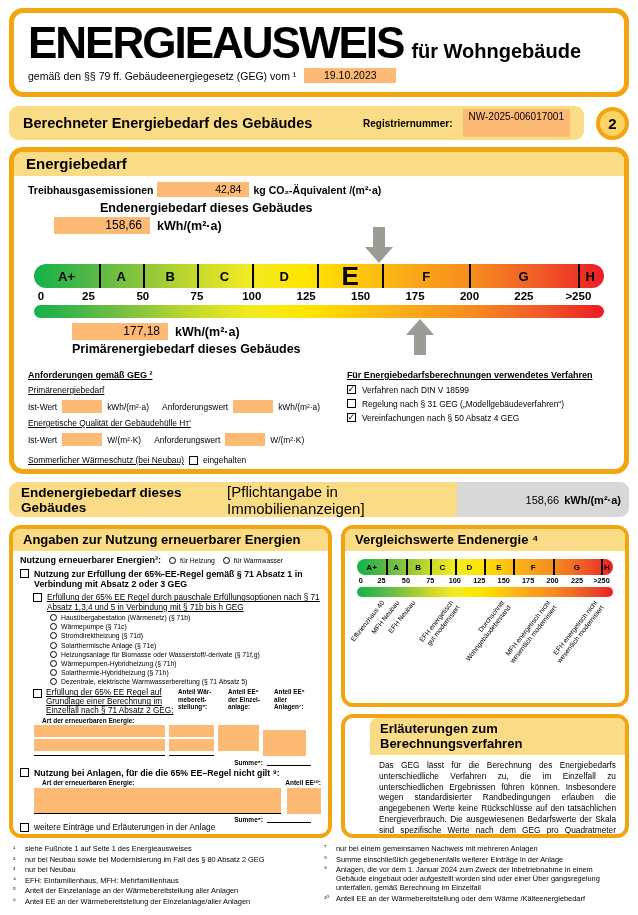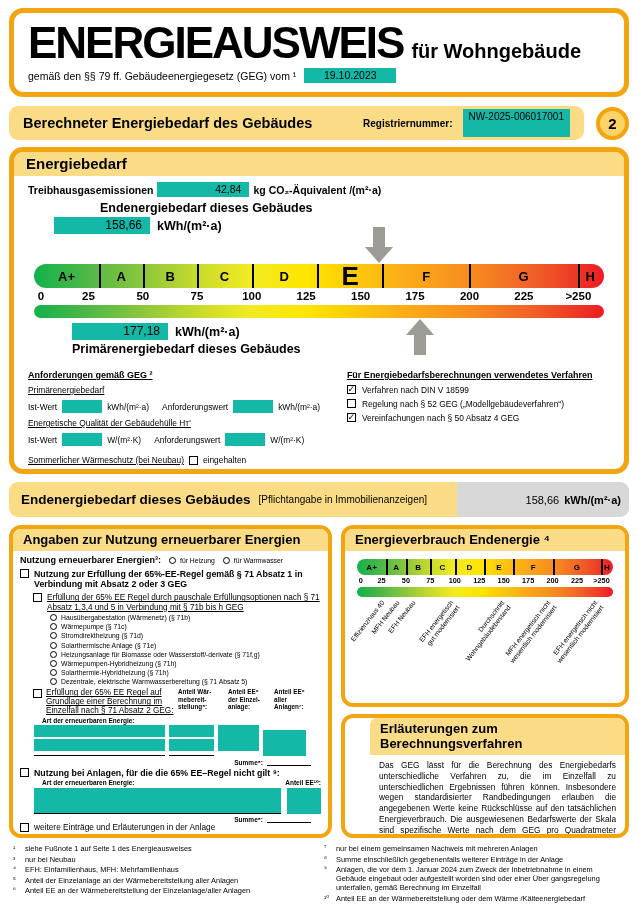--- a/index.html
+++ b/index.html
@@ -1,21 +1,21 @@
 <!DOCTYPE html>
 <html><head>
 <meta charset="utf-8">
 <style>
   * { margin:0; padding:0; box-sizing:border-box; }
   body { background:#fff; font-family:"Liberation Sans","DejaVu Sans",sans-serif; color:#000; }
   .page { width:638px; height:915px; background:#fff; padding:8px 9px 4px; position:relative; overflow:hidden; }
 
   .orange-box { border:5px solid #F2A50F; border-radius:14px; background:#fff; }
   .strip { background:#FBDC86; }
-  .graybox { background:#14b8a6; display:inline-block; }
+  .graybox { background:#fdba74; display:inline-block; }
   .pre { white-space:pre-line; }
 
   
   .hdr-box { padding:8px 14px 9px; }
   .hdr-title-row { display:flex; align-items:baseline; }
   .hdr-title { font-size:44px; font-weight:bold; letter-spacing:-2px; line-height:1; }
   .hdr-sub { font-size:20px; font-weight:bold; margin-left:8px; }
   .hdr-law { font-size:10.5px; margin-top:3px; display:flex; align-items:center; gap:8px; }
   .hdr-date { width:92px; height:15px; font-size:10.5px; text-align:center; line-height:15px; }
 
@@ -66,21 +66,21 @@
   .anf-title { font-size:9px; margin-bottom:5px; }
   .anf-row { display:flex; align-items:center; gap:5px; margin:5px 0; }
   .mini-box { width:40px; height:13px; }
   .cb { width:9px; height:9px; border:1.2px solid #000; display:inline-flex; align-items:center; justify-content:center; font-size:9px; line-height:1; flex:0 0 auto; background:#fff; }
   .verf-row { display:flex; align-items:flex-start; gap:6px; margin:4px 0; }
 
   
   .band2 { display:flex; margin-top:8px; height:35px; border-radius:9px; overflow:hidden; }
   .band2-left { flex:1; display:flex; align-items:center; gap:8px; padding:0 12px; }
   .band2-title { font-size:13.5px; font-weight:bold; }
-  .band2-note { font-size:10px; }
+  .band2-note { font-size:15px; }
   .band2-val { width:172px; background:#D8D8D8; display:flex; align-items:center; justify-content:flex-end; gap:5px; padding:0 8px; font-size:11px; }
   .band2-val .unit { font-weight:bold; }
 
   
   .cols { display:flex; gap:9px; margin-top:8px; }
   .col-l { width:323px; }
   .col-r { flex:1; display:flex; flex-direction:column; gap:7px; }
   .nb { border-width:4px; border-radius:12px; }
   .ee-box { height:313px; overflow:hidden; }
   .ee-strip { font-size:13px; font-weight:bold; padding:3px 10px 4px; border-radius:7px 7px 0 0; }
@@ -250,21 +250,21 @@
           </div>
         </div>
         <div class="anf-right">
           <div class="anf-title b u">Für Energiebedarfsberechnungen verwendetes Verfahren</div>
           <div class="verf-row">
             <span class="cb">✓</span>
             <span>Verfahren nach DIN V 18599</span>
           </div>
           <div class="verf-row">
             <span class="cb"></span>
-            <span>Regelung nach § 52 GEG („Modellgebäudeverfahren“)</span>
+            <span>Regelung nach § 31 GEG („Modellgebäudeverfahren“)</span>
           </div>
           <div class="verf-row">
             <span class="cb">✓</span>
             <span>Vereinfachungen nach § 50 Absatz 4 GEG</span>
           </div>
         </div>
       </div>
     </div>
   </div>
 
@@ -389,21 +389,21 @@
         </div>
         <div class="cb-row" style="margin-top:0">
           <span class="cb"></span>
           <span class="txt">weitere Einträge und Erläuterungen in der Anlage</span>
         </div>
       </div>
     </div>
 
     <div class="col-r">
       <div class="orange-box nb vg-box">
-        <div class="strip ee-strip">Energieverbrauch Endenergie ⁴</div>
+        <div class="strip ee-strip">Vergleichswerte Endenergie ⁴</div>
         <div class="vg-content sm">
           <div class="letter-bar energy-gradient">
             <i class="divider" style="left:11.4%"></i>
               <i class="divider" style="left:19.1%"></i>
             <i class="divider" style="left:28.6%"></i>
               <i class="divider" style="left:38.2%"></i>
             <i class="divider" style="left:49.7%"></i>
               <i class="divider" style="left:61.1%"></i>
             <i class="divider" style="left:76.4%"></i>
               <i class="divider" style="left:95.5%"></i>
@@ -468,20 +468,24 @@
     </div>
   </div>
 
   <div class="foot">
     <div class="foot-col">
       <div class="fn">
           <span class="n">¹</span>
           <span>siehe Fußnote 1 auf Seite 1 des Energieausweises</span>
         </div>
       <div class="fn">
+          <span class="n">²</span>
+          <span>nur bei Neubau sowie bei Modernisierung im Fall des § 80 Absatz 2 GEG</span>
+        </div>
+      <div class="fn">
           <span class="n">³</span>
           <span>nur bei Neubau</span>
         </div>
       <div class="fn">
           <span class="n">⁴</span>
           <span>EFH: Einfamilienhaus, MFH: Mehrfamilienhaus</span>
         </div>
       <div class="fn">
           <span class="n">⁵</span>
           <span>Anteil der Einzelanlage an der Wärmebereitstellung aller Anlagen</span>

